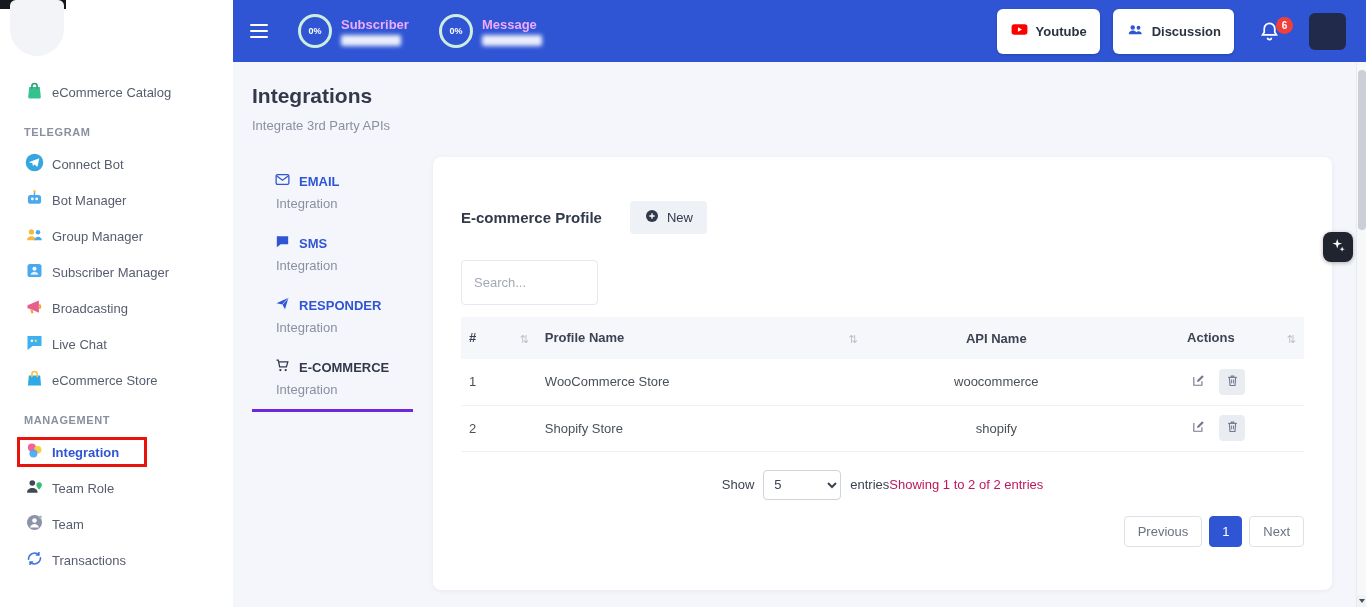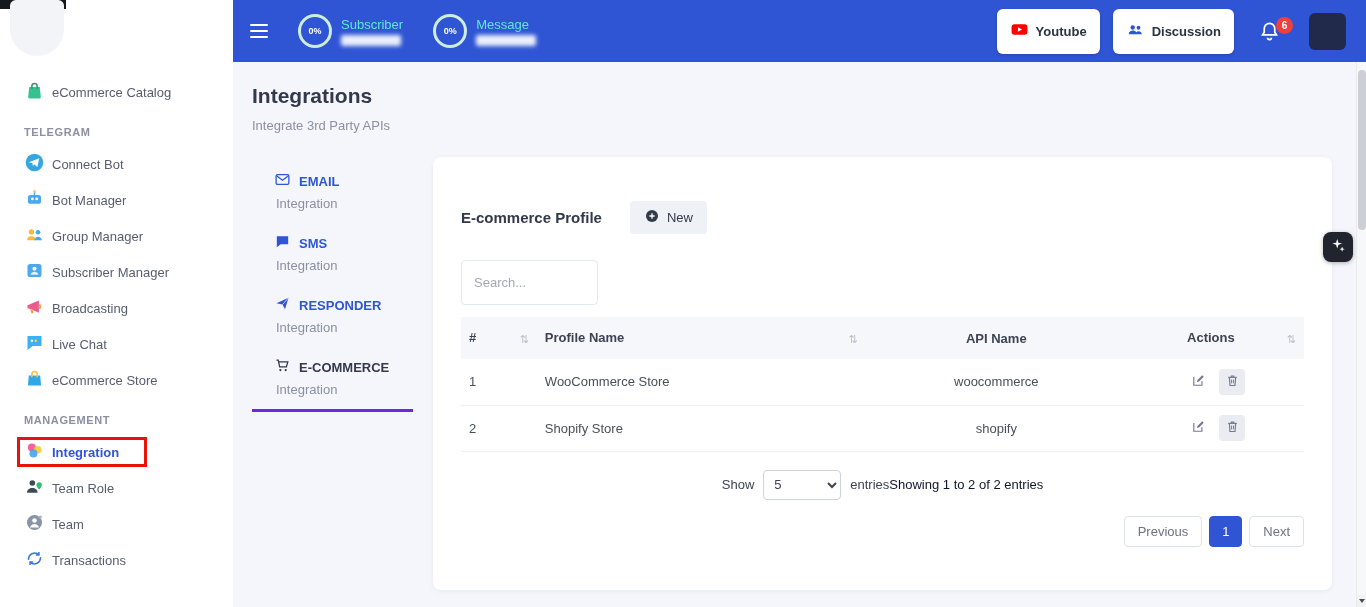--- a/index.html
+++ b/index.html
@@ -23,21 +23,21 @@
 
   
   .topbar { position:absolute; left:233px; top:0; right:0; height:62px; background:#2f55d4;
     display:flex; align-items:center; padding:0 20px 0 17px; z-index:4; }
   .hamburger { display:flex; flex-direction:column; gap:4px; cursor:pointer; }
   .hamburger i { display:block; width:18px; height:2px; background:#fff; border-radius:1px; }
   .stat { display:flex; align-items:center; margin-left:30px; }
   .ring { width:34px; height:34px; border:3px solid #cdeedd; border-radius:50%; color:#fff;
     font-size:9px; font-weight:bold; display:flex; align-items:center; justify-content:center; }
   .stat-info { margin-left:9px; display:flex; flex-direction:column; }
-  .stat-label { color:#5eead4; font-weight:normal; font-size:13px; }
+  .stat-label { color:#f0abfc; font-weight:bold; font-size:13px; }
   .stat-redacted { margin-top:3px; width:60px; height:11px; background:rgba(255,255,255,.9);
     border-radius:2px; filter:blur(2px); }
   .top-pill { display:flex; align-items:center; gap:7px; height:45px; background:#fff;
     border-radius:6px; padding:0 13px; font-size:13px; font-weight:bold; color:#2b3340;
     border:none; box-shadow:0 1px 3px rgba(0,0,0,.2); cursor:pointer; }
   .top-pill.youtube { margin-left:auto; }
   .top-pill.discussion { margin-left:13px; }
   .top-pill svg { width:19px; height:19px; }
   .bell-wrap { position:relative; margin-left:24px; cursor:pointer; }
   .bell-wrap svg { width:23px; height:23px; display:block; }
@@ -82,21 +82,21 @@
   td.c-api, td.c-actions { text-align:center; }
   .action-btn { display:inline-flex; align-items:center; justify-content:center; width:26px; height:26px;
     border:none; background:transparent; border-radius:4px; cursor:pointer; vertical-align:middle; }
   .action-btn.trash { background:#e9ecf1; margin-left:8px; }
   .action-btn svg { width:15px; height:15px; }
 
   .table-footer { display:flex; justify-content:center; align-items:center; margin-top:18px; }
   .show-group { display:flex; align-items:center; gap:9px; font-size:13px; color:#3c4353; }
   .page-size { height:30px; width:78px; border:1px solid #ced4da; border-radius:4px;
     font-size:13px; color:#3c4353; padding:0 6px; background:#fff; }
-  .summary { font-size:13px; color:#0f172a; }
+  .summary { font-size:13px; color:#be185d; }
   .pagination { display:flex; justify-content:flex-end; gap:7px; margin-top:16px;align-items:flex-end; }
   .page-btn { height:31px; padding:0 13px; border:1px solid #dde2e8; border-radius:4px; background:#fff;
     color:#6b7280; font-size:13px; display:flex; align-items:center; justify-content:center; cursor:pointer; }
   .page-btn.current { background:#2f55d4; border-color:#2f55d4; color:#fff; width:33px; padding:0; }
 
   
   .assistant-btn { position:absolute; top:232px; right:13px; width:30px; height:30px; background:#20242e;
     border-radius:8px; display:flex; align-items:center; justify-content:center; cursor:pointer; z-index:20;
     box-shadow:0 1px 4px rgba(0,0,0,.3); }
   .assistant-btn svg { width:18px; height:18px; }

